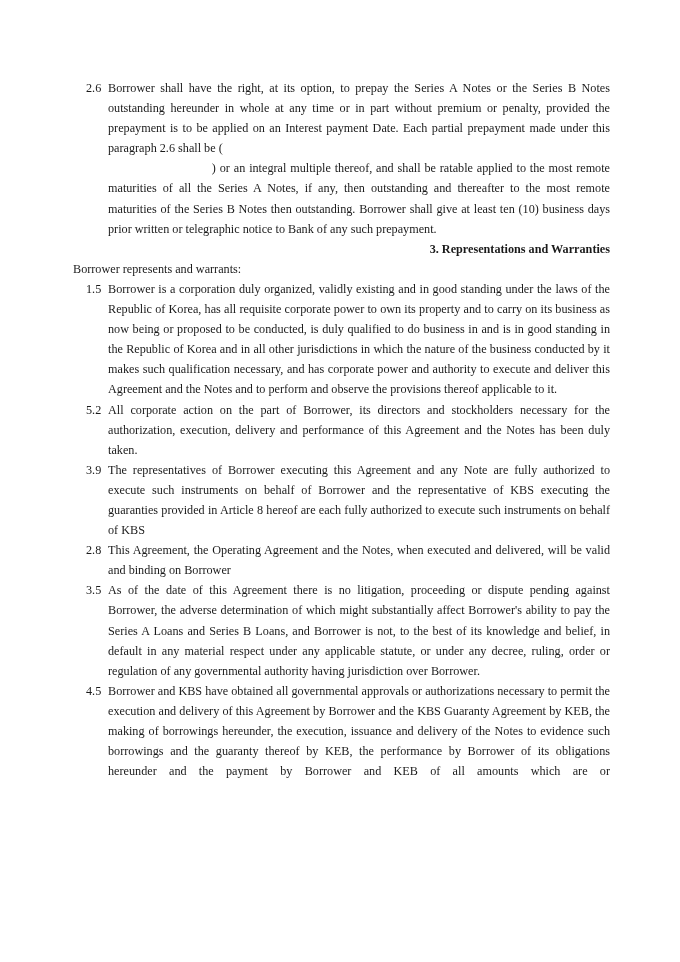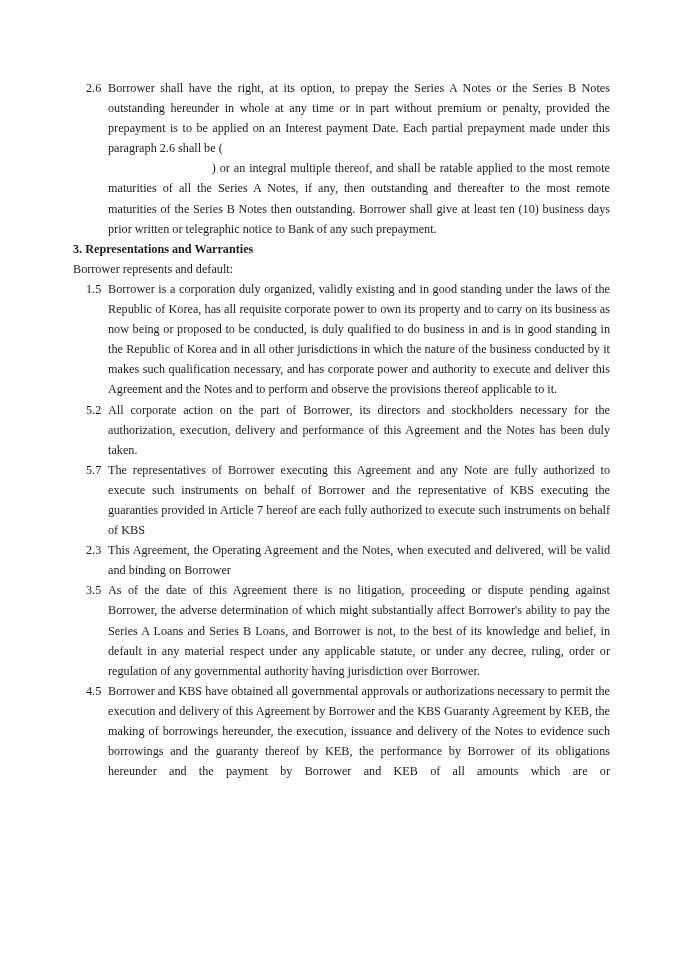--- a/index.html
+++ b/index.html
@@ -4,54 +4,54 @@
 <style>
   html, body { margin: 0; padding: 0; background: #ffffff; }
   body { width: 680px; height: 962px; position: relative; overflow: hidden; }
   .page {
     position: absolute; left: 73px; top: 78px; width: 537px;
     font-family: Liberation Serif, serif;
     font-size: 12.2px; line-height: 20.1px; color: #1a1a1a;
   }
   .item { position: relative; padding-left: 35px; text-align: justify; text-align-last: left; }
   .item .num { position: absolute; left: 13px; top: 0; }
-  .heading { font-weight: bold; margin: 0; }
+  .heading { font-weight: bold; margin: 0; text-align: right; }
   .intro { margin: 0; }
   .blank { display: inline-block; width: 100px; }
   .last-cont { text-align-last: justify; }
 </style>
 </head>
 <body>
 
 <div class="page">
 
   <div class="item">
     <span class="num">2.6</span>
     <span>Borrower shall have the right, at its option, to prepay the Series A Notes or the Series B Notes outstanding hereunder in whole at any time or in part without premium or penalty,  provided the prepayment is to be applied on an Interest payment Date.  Each partial prepayment made under this paragraph 2.6 shall be (</span><br>
     <span class="blank"></span>
     <span>) or an integral multiple thereof, and shall be ratable applied to the most remote maturities of all the Series A Notes, if any, then outstanding and thereafter to the most remote maturities of the Series B Notes then outstanding. Borrower shall give at least ten (10) business days prior written or telegraphic notice to Bank of any such prepayment.</span>
   </div>
 
   <p class="heading">3. Representations and Warranties</p>
-  <p class="intro">Borrower represents and default:</p>
+  <p class="intro">Borrower represents and warrants:</p>
 
   <div class="item">
     <span class="num">1.5</span>
     <span>Borrower is a corporation duly organized, validly existing and in good standing under the laws of the Republic of Korea, has all requisite corporate power to own its property and to carry on its business as now being or proposed to be conducted, is duly qualified to do business in and is in good standing in the Republic of Korea and in all other jurisdictions in which the nature of the business conducted by it makes such qualification necessary, and has corporate power and authority to execute and deliver this Agreement and the Notes and to perform and observe the provisions thereof applicable to it.</span>
   </div>
   <div class="item">
     <span class="num">5.2</span>
     <span>All corporate action on the part of Borrower, its directors and stockholders necessary for the authorization, execution, delivery and performance of this Agreement and the Notes has been duly taken.</span>
   </div>
   <div class="item">
-    <span class="num">5.7</span>
-    <span>The representatives of Borrower executing this Agreement and any Note are fully authorized to execute such instruments on behalf of Borrower and the representative of KBS executing the guaranties provided in Article 7 hereof are each fully authorized to execute such instruments on behalf of KBS</span>
+    <span class="num">3.9</span>
+    <span>The representatives of Borrower executing this Agreement and any Note are fully authorized to execute such instruments on behalf of Borrower and the representative of KBS executing the guaranties provided in Article 8 hereof are each fully authorized to execute such instruments on behalf of KBS</span>
   </div>
   <div class="item">
-    <span class="num">2.3</span>
+    <span class="num">2.8</span>
     <span>This Agreement, the Operating Agreement and the Notes, when executed and delivered, will be valid and binding on Borrower</span>
   </div>
   <div class="item">
     <span class="num">3.5</span>
     <span>As of the date of this Agreement there is no litigation, proceeding or dispute pending against Borrower, the adverse determination of which might substantially affect Borrower's ability to pay the Series A Loans and Series B Loans, and Borrower is not, to the best of its knowledge and belief, in default in any material respect under any applicable statute, or under any decree, ruling, order or regulation of any governmental authority having jurisdiction over Borrower.</span>
   </div>
   <div class="item last-cont">
     <span class="num">4.5</span>
     <span>Borrower and KBS have obtained all governmental approvals or authorizations necessary to permit the execution and delivery of this Agreement by Borrower and the KBS Guaranty Agreement by KEB, the making of borrowings hereunder, the execution, issuance and delivery of the Notes to evidence such borrowings and the guaranty thereof by KEB, the performance by Borrower of its obligations hereunder and the payment by Borrower and KEB of all amounts which are or</span>
   </div>

